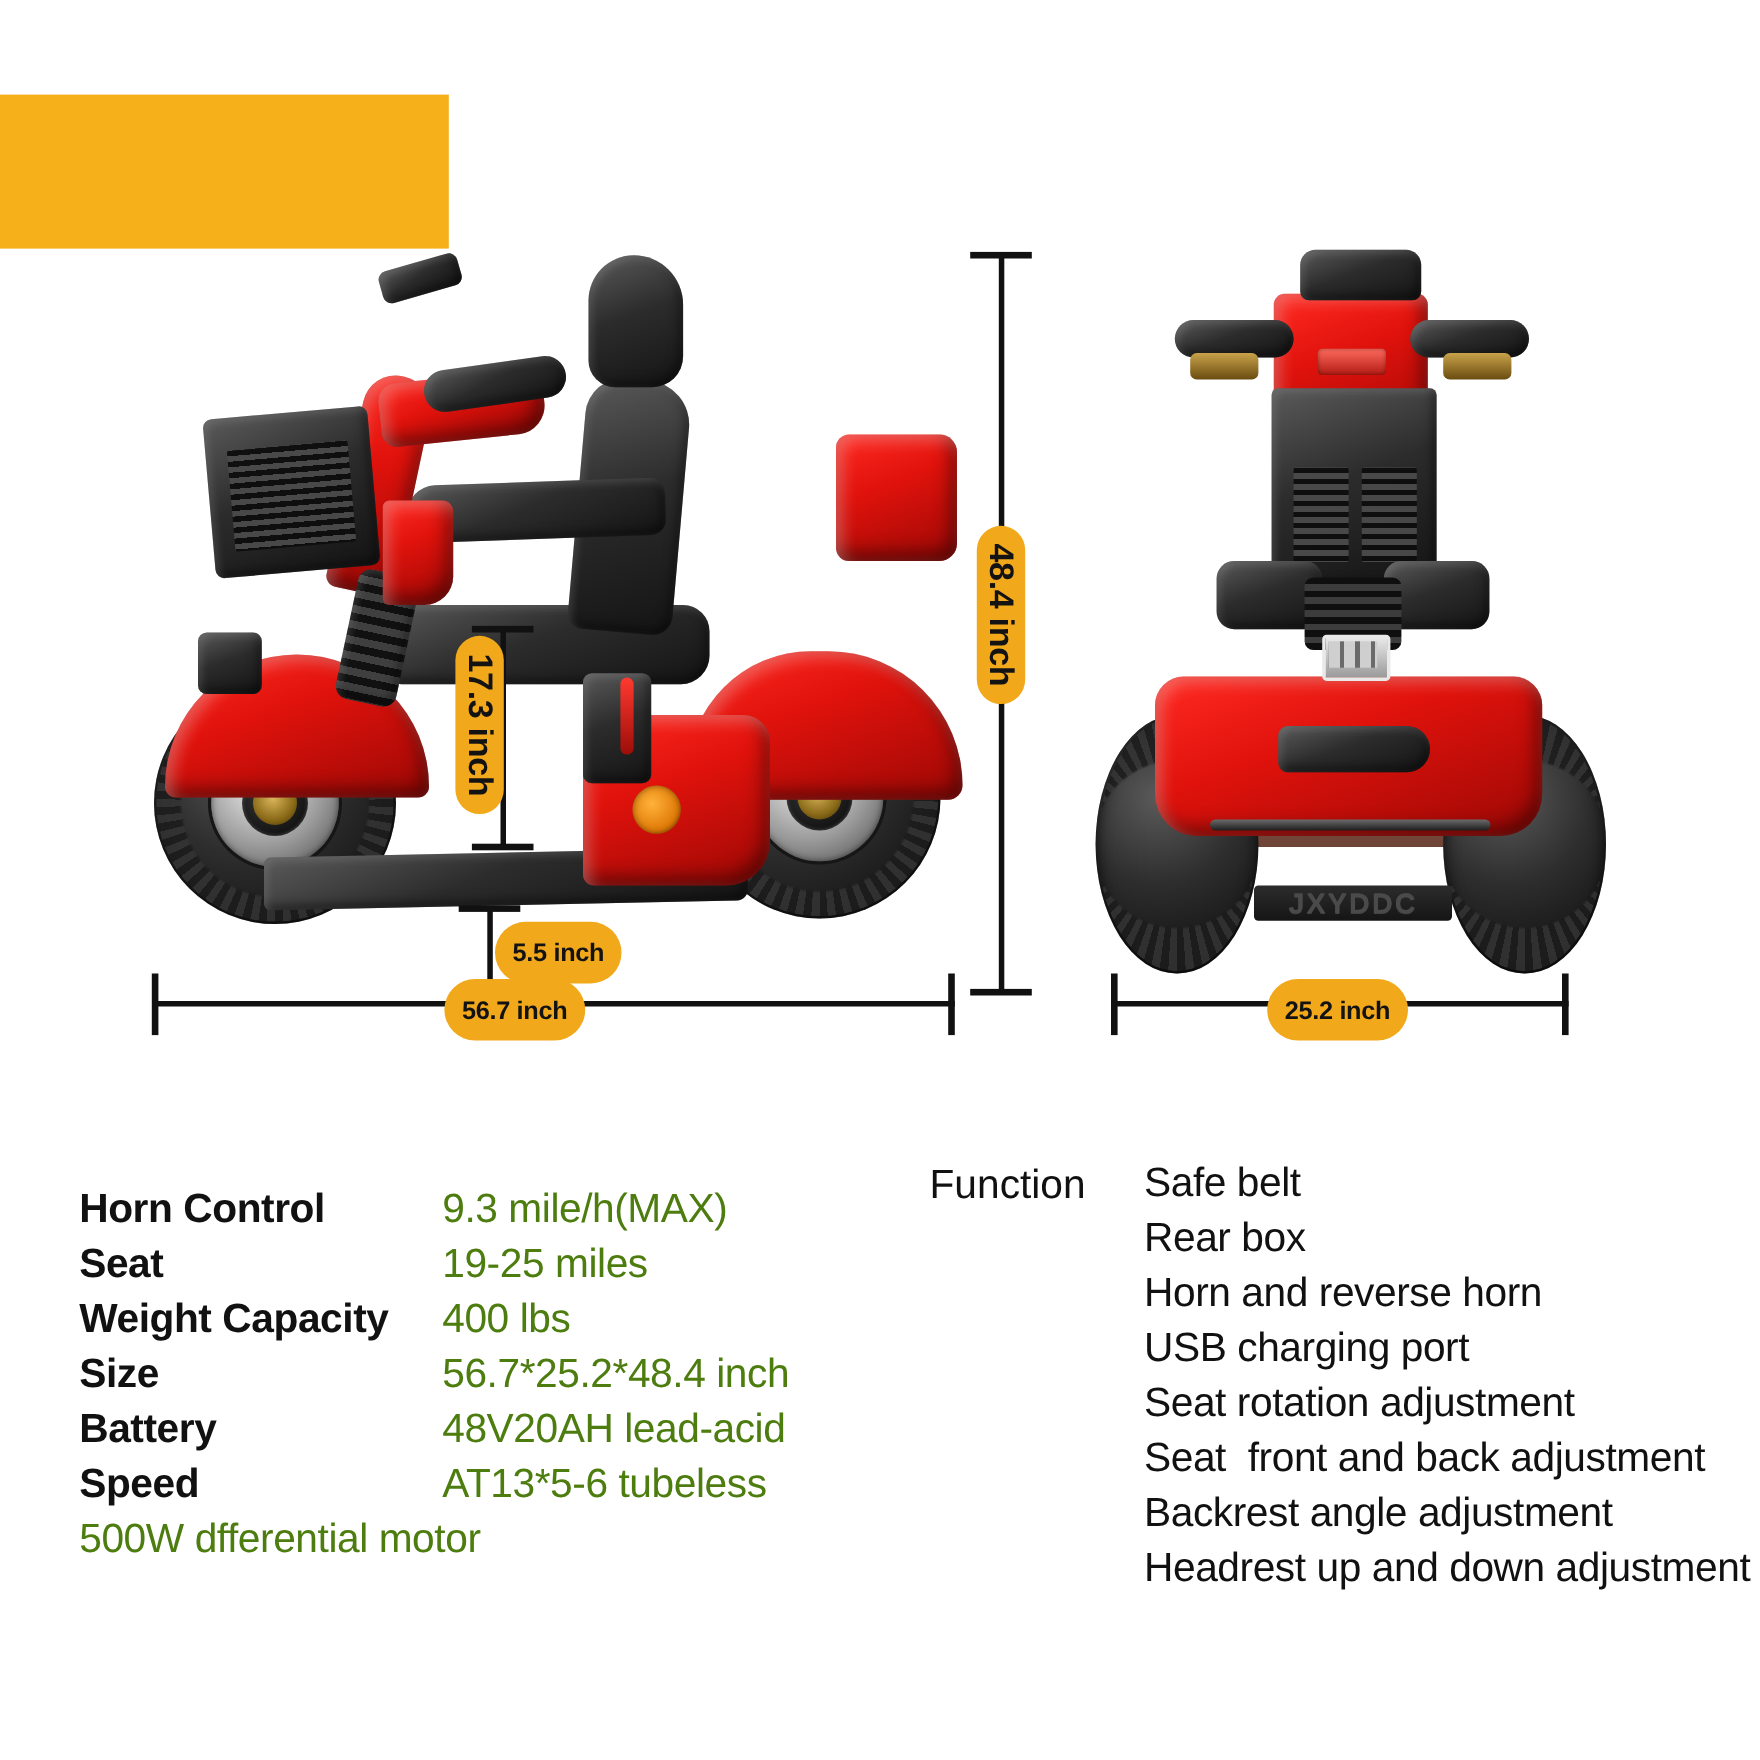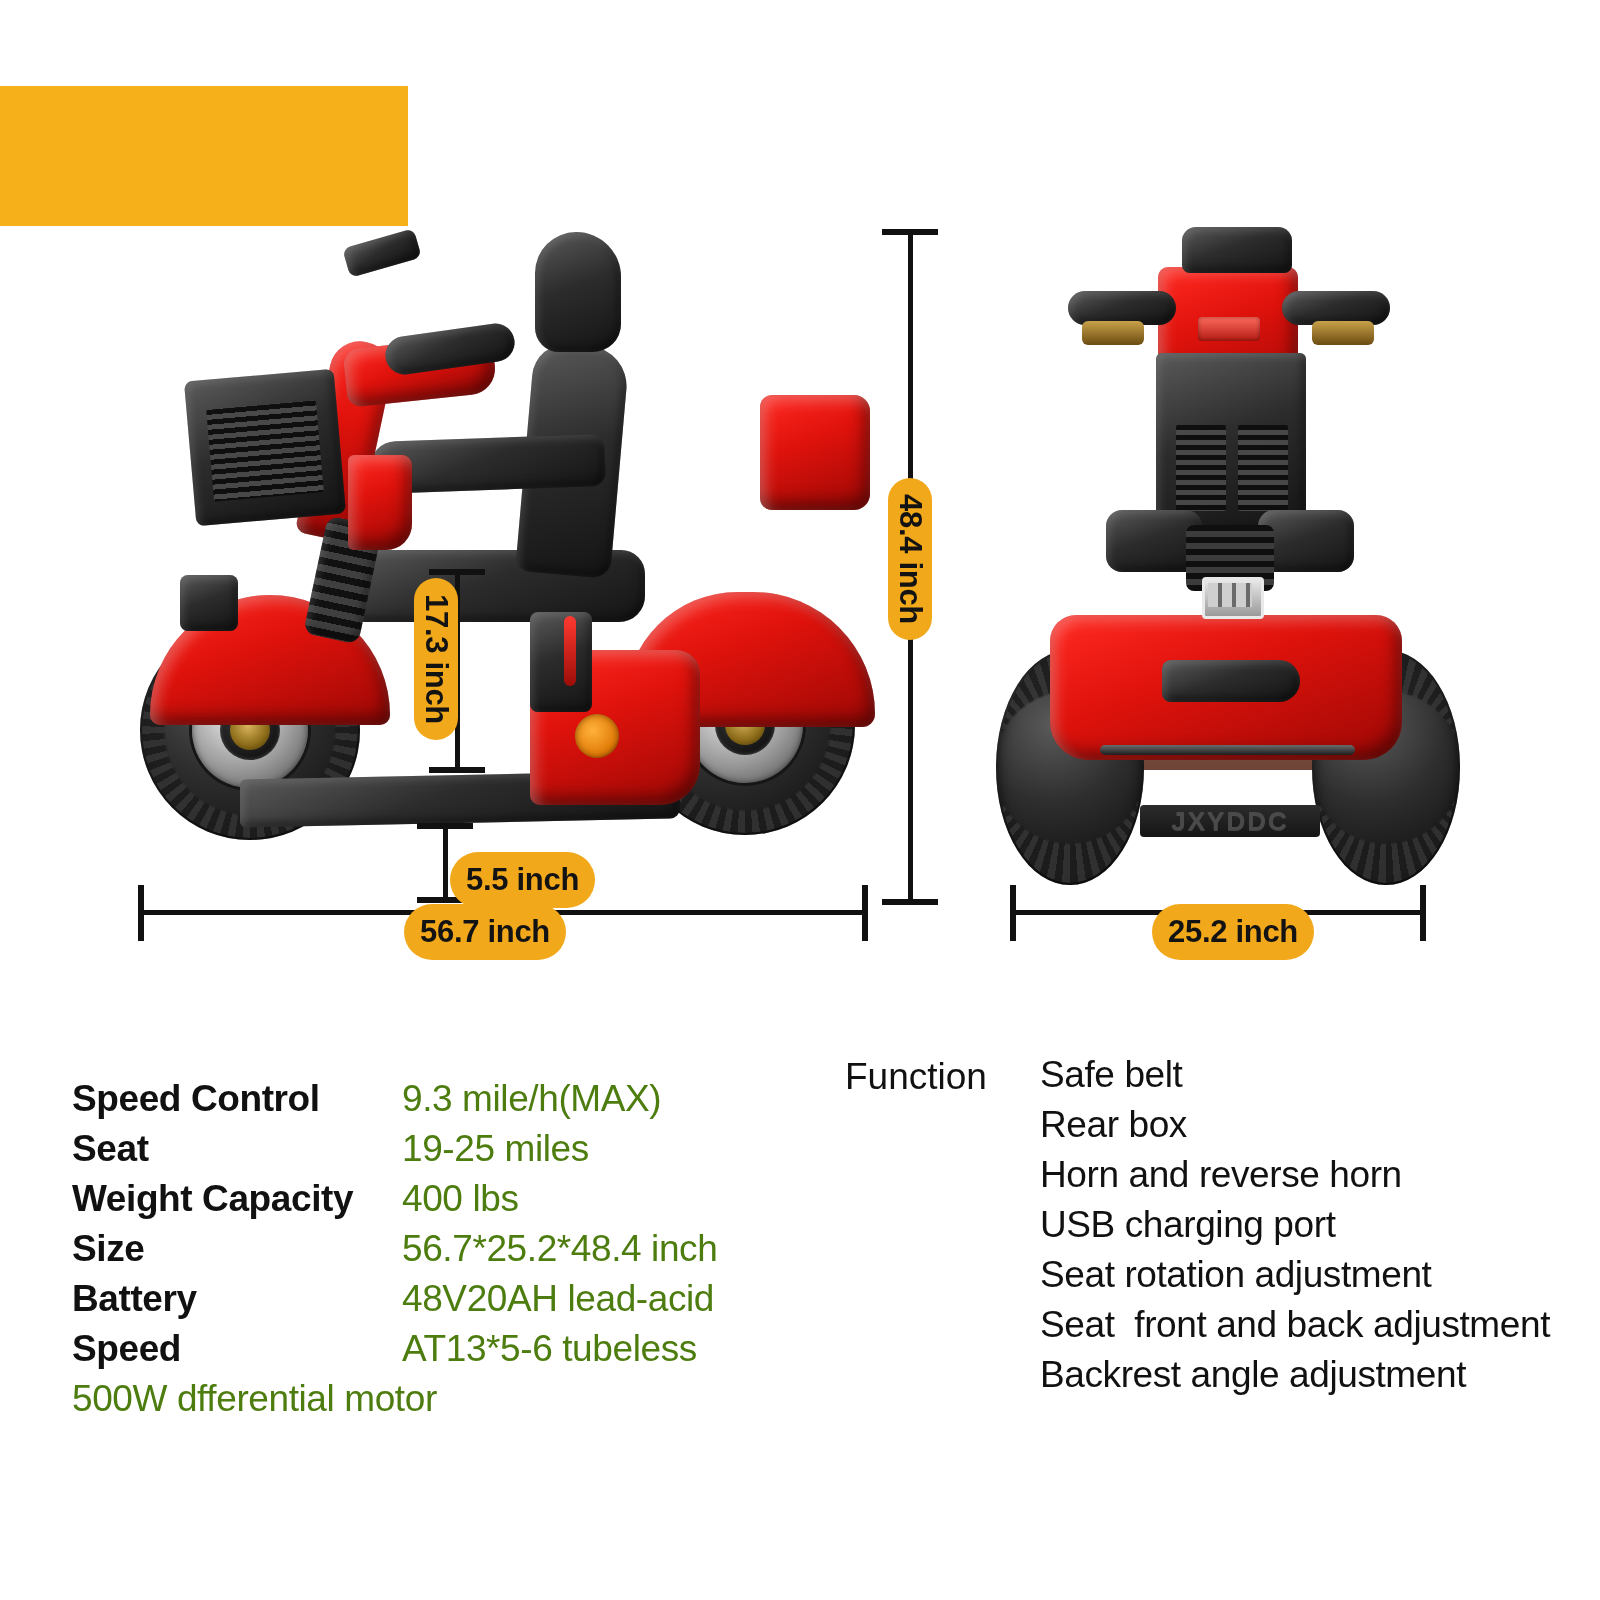--- a/index.html
+++ b/index.html
@@ -33,21 +33,21 @@
     background:#F2A81B;
     color:#131313;
     font-weight:700;
     border-radius:999px;
     display:flex;align-items:center;justify-content:center;
     white-space:nowrap;
     letter-spacing:-0.3px;
     font-stretch:condensed;
     z-index:6;
   }
-  .pill.h{font-size:31px;padding:0 16px;height:56px;margin-top:14px;}
+  .pill.h{font-size:23px;padding:0 16px;height:56px;}
   .pill.v{font-size:31px;width:44px;writing-mode:vertical-rl;padding:16px 0;}
 
   
   .dimline{position:absolute;background:#111;z-index:4;}
   .dimline.v{width:5px;}
   .dimline.h{height:5px;}
   .cap{position:absolute;background:#111;z-index:4;}
   .cap.h{height:6px;width:56px;}   
   .cap.v{width:6px;height:56px;}   
 
@@ -268,21 +268,21 @@
   </div>
 
   <div class="dimline h" style="left:1012px;top:910px;width:414px;"></div>
   <div class="cap v" style="left:1010px;top:885px;"></div>
   <div class="cap v" style="left:1420px;top:885px;"></div>
   <div class="pill h" style="left:1152px;top:890px;">25.2 inch</div>
 
   <div class="spec-table">
 
     <div class="spec-row">
-      <div class="spec-label">Speed Control</div>
+      <div class="spec-label">Horn Control</div>
       <div class="spec-value">9.3 mile/h(MAX)</div>
     </div>
 
     <div class="spec-row">
       <div class="spec-label">Seat</div>
       <div class="spec-value">19-25 miles</div>
     </div>
 
     <div class="spec-row">
       <div class="spec-label">Weight Capacity</div>
@@ -312,16 +312,17 @@
   <div class="function-block">
     <div class="function-label">Function</div>
     <ul class="function-list">
       <li>Safe belt</li>
       <li>Rear box</li>
       <li>Horn and reverse horn</li>
       <li>USB charging port</li>
       <li>Seat rotation adjustment</li>
       <li>Seat  front and back adjustment</li>
       <li>Backrest angle adjustment</li>
+      <li>Headrest up and down adjustment</li>
     </ul>
   </div>
 
 </div>
 
 </body></html>

